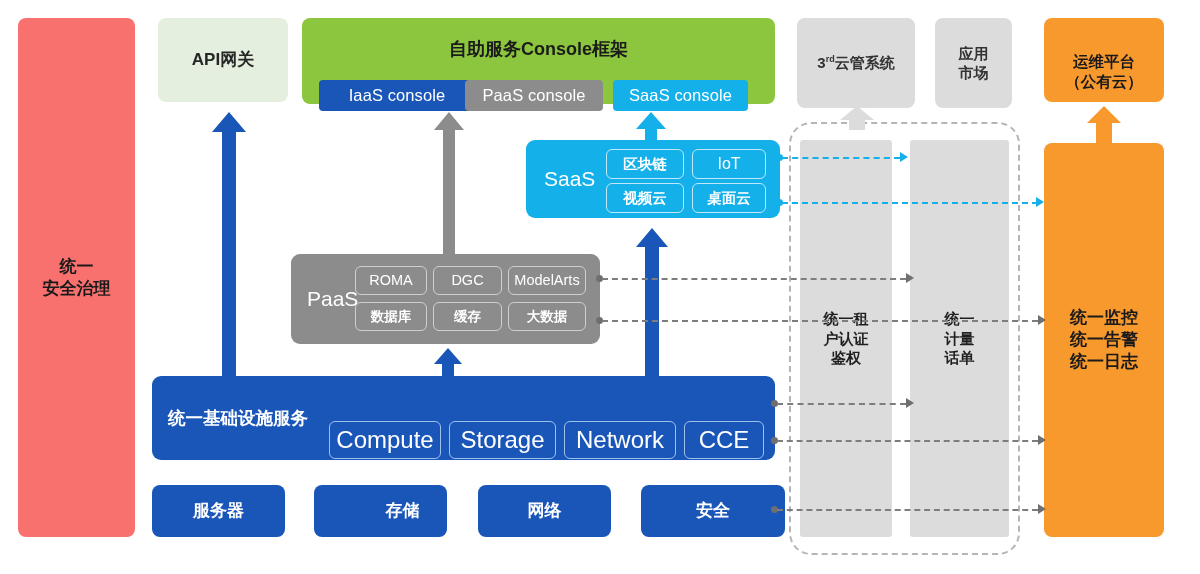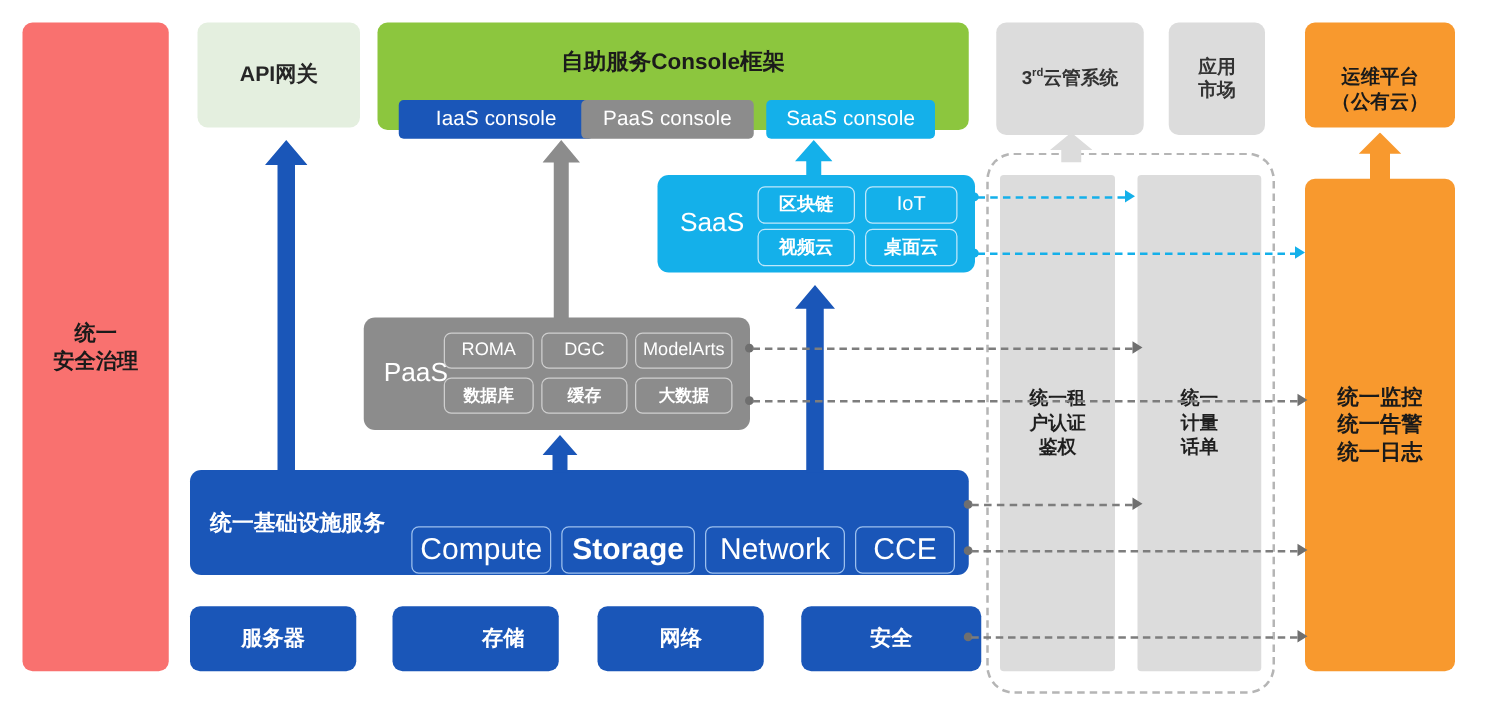--- a/index.html
+++ b/index.html
@@ -160,21 +160,21 @@
     <div class="paas-chip" style="left:217px;top:48px;width:76px;height:27px;">
       <span>大数据</span>
     </div>
   </div>
 
   <div class="box infra-bar" style="left:152px;top:376px;width:623px;height:84px;">
     <div class="infra-label">统一基础设施服务</div>
     <div class="infra-chip" style="left:177px;width:110px;">
       <span>Compute</span>
     </div>
-    <div class="infra-chip" style="left:297px;width:105px;font-weight:bold;">
+    <div class="infra-chip" style="left:297px;width:105px;">
       <span>Storage</span>
     </div>
     <div class="infra-chip" style="left:412px;width:110px;">
       <span>Network</span>
     </div>
     <div class="infra-chip" style="left:532px;width:78px;text-align:center;">
       <span>CCE</span>
     </div>
   </div>
 

